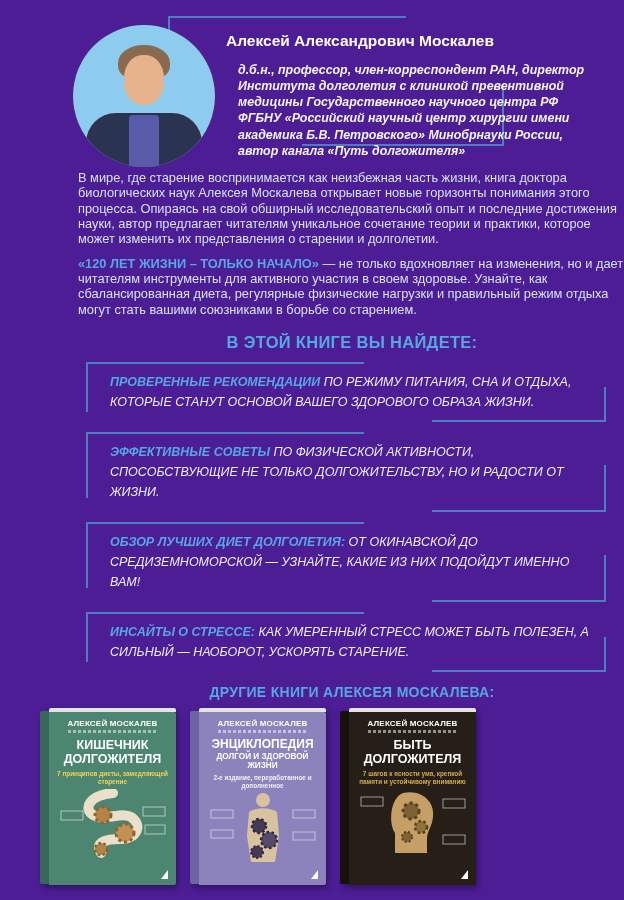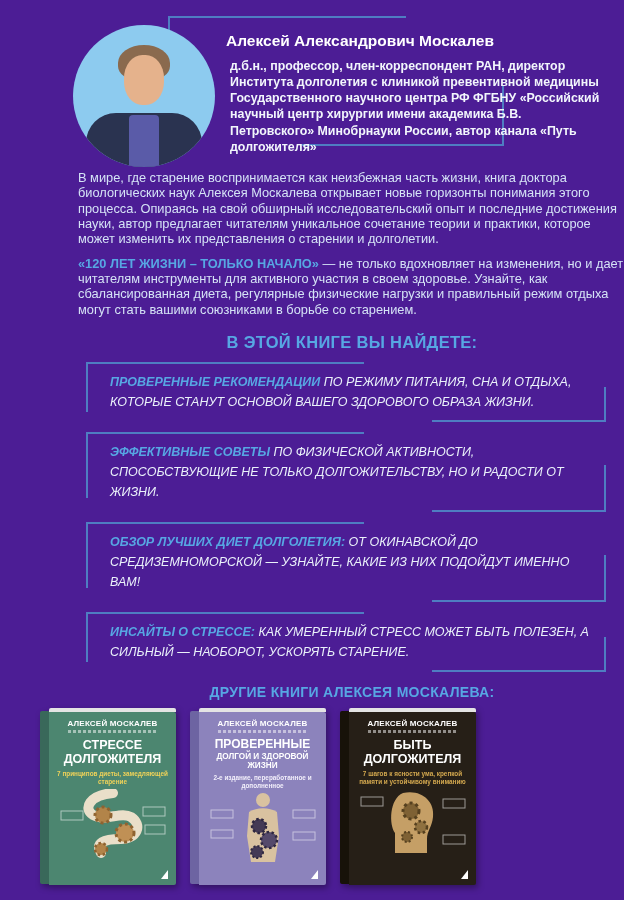--- a/index.html
+++ b/index.html
@@ -20,21 +20,21 @@
   .avatar .hair{position:absolute; top:20px; left:45px; width:52px; height:36px;
     background:#8A6A4E; border-radius:50% 50% 42% 42%;}
   .avatar .face{position:absolute; top:30px; left:51px; width:40px; height:50px;
     background:#E5B28C; border-radius:46%;}
   .avatar .torso{position:absolute; top:88px; left:13px; width:116px; height:60px;
     background:#2A3350; border-radius:30px 30px 0 0;}
   .avatar .shirt{position:absolute; top:90px; left:56px; width:30px; height:58px;
     background:#5A5BA8; border-radius:4px 4px 0 0;}
   .author-text{position:absolute; left:186px; top:32px; width:382px; color:#fff;}
   .author-name{font-size:15.5px; font-weight:bold; margin:0 0 8px 0;}
-  .author-bio{font-size:12.4px; font-weight:bold; line-height:1.3; margin:4px; color:#F2F6FC;}
+  .author-bio{font-size:12.4px; font-weight:bold; line-height:1.3; margin:12px; color:#F2F6FC;font-style:italic;}
   
   .intro{margin:2px 38px 0 38px;}
   .intro p{margin:0; font-size:12.8px; line-height:1.2; color:#D5E3F6;}
   .intro .p2{margin-top:9px;}
   .hl{font-weight:bold; color:#57A7E3;}
   
   .sec-heading{ text-align:center; color:#57A7E3; font-weight:bold;
     font-size:16.5px; margin:16px 0 8px 0; letter-spacing:.3px;}
   .sec-heading.books-h{font-size:14px; margin:12px 0 8px 0;}
   
@@ -105,21 +105,21 @@
   <h2 class="sec-heading books-h">ДРУГИЕ КНИГИ АЛЕКСЕЯ МОСКАЛЕВА:</h2>
 
   <div class="books-row">
 
     <div class="book book-1">
       <div class="pages-top"></div>
       <div class="spine" style="background: rgb(57, 104, 90);"></div>
       <div class="cover" style="background: rgb(76, 134, 112);">
         <div class="b-author">АЛЕКСЕЙ МОСКАЛЕВ</div>
         <div class="b-smallprint"></div>
-        <div class="b-title">СТРЕССЕ</div>
+        <div class="b-title">КИШЕЧНИК</div>
         <div class="b-title2">ДОЛГОЖИТЕЛЯ</div>
         <div class="b-subtitle" style="color: rgb(239, 210, 89);">7 принципов диеты, замедляющей старение</div>
         <svg class="illus" width="108" height="74" viewBox="0 0 108 74">
           <path d="M54 4 C30 6 24 20 34 26 C46 33 62 22 72 28 C84 36 78 50 62 50 C44 50 36 54 42 64" fill="none" stroke="#EADFC9" stroke-width="10" stroke-linecap="round"></path>
           <circle cx="44" cy="26" r="8" fill="#B28449" stroke="#8F6330" stroke-width="3" stroke-dasharray="3 3"></circle>
           <circle cx="66" cy="44" r="9" fill="#C09055" stroke="#8F6330" stroke-width="3" stroke-dasharray="3 3"></circle>
           <circle cx="42" cy="60" r="6" fill="#B28449" stroke="#8F6330" stroke-width="2.5" stroke-dasharray="2.5 2.5"></circle>
           <rect x="2" y="22" width="22" height="9" fill="none" stroke="rgba(255,255,255,.55)" stroke-width="1"></rect>
           <rect x="84" y="18" width="22" height="9" fill="none" stroke="rgba(255,255,255,.55)" stroke-width="1"></rect>
           <rect x="86" y="36" width="20" height="9" fill="none" stroke="rgba(255,255,255,.55)" stroke-width="1"></rect>
@@ -129,21 +129,21 @@
           </svg>
       </div>
     </div>
 
     <div class="book book-2">
       <div class="pages-top"></div>
       <div class="spine" style="background: rgb(109, 100, 162);"></div>
       <div class="cover" style="background: rgb(140, 131, 188);">
         <div class="b-author">АЛЕКСЕЙ МОСКАЛЕВ</div>
         <div class="b-smallprint"></div>
-        <div class="b-title">ПРОВЕРЕННЫЕ</div>
+        <div class="b-title">ЭНЦИКЛОПЕДИЯ</div>
         <div class="b-title2">ДОЛГОЙ И ЗДОРОВОЙ ЖИЗНИ</div>
         <div class="b-subtitle" style="color: rgb(242, 239, 251);">2-е издание, переработанное и дополненное</div>
         <svg class="illus" width="108" height="70" viewBox="0 0 108 70">
           <circle cx="54" cy="8" r="7" fill="#D9C2A0"></circle>
           <path d="M40 20 C48 15 60 15 68 20 L70 44 L66 70 L42 70 L38 44 Z" fill="#D9C2A0"></path>
           <circle cx="50" cy="34" r="7" fill="#443A55" stroke="#2E2740" stroke-width="2.5" stroke-dasharray="2.5 2.5"></circle>
           <circle cx="60" cy="48" r="8" fill="#554A6B" stroke="#2E2740" stroke-width="2.5" stroke-dasharray="2.5 2.5"></circle>
           <circle cx="48" cy="60" r="6" fill="#443A55" stroke="#2E2740" stroke-width="2" stroke-dasharray="2 2"></circle>
           <rect x="2" y="18" width="22" height="8" fill="none" stroke="rgba(255,255,255,.5)" stroke-width="1"></rect>
           <rect x="2" y="38" width="22" height="8" fill="none" stroke="rgba(255,255,255,.5)" stroke-width="1"></rect>

